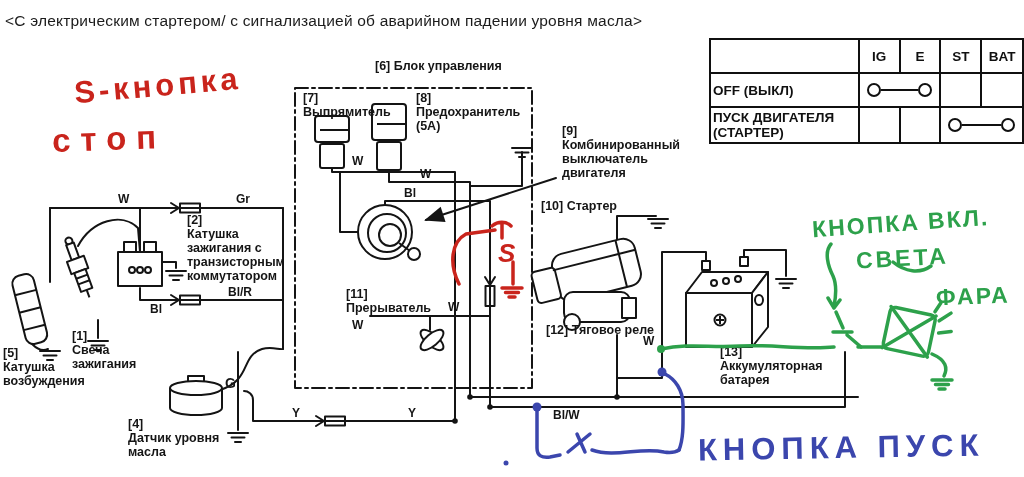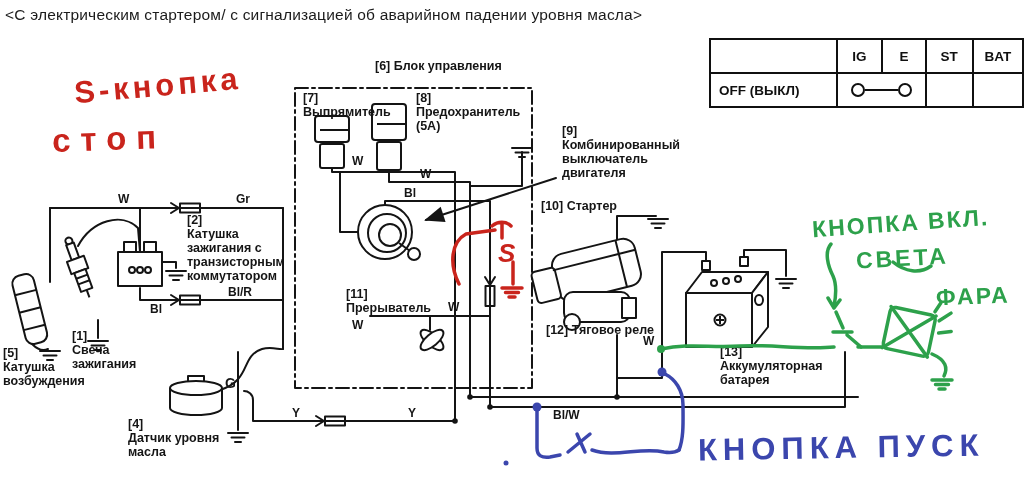--- a/index.html
+++ b/index.html
@@ -1,26 +1,26 @@
 <!DOCTYPE html>
 <html><head>
 <meta charset="utf-8">
 <style>
   html,body{margin:0;padding:0;background:#fff;}
   .stage{position:relative;width:1024px;height:477px;background:#fff;overflow:hidden;
          font-family:"Liberation Sans",sans-serif;}
-  .title{position:absolute;left:5px;top:6px;font-size:15.5px;color:#1b1b1b;letter-spacing:.2px;}
+  .title{position:absolute;left:5px;top:12px;font-size:15.5px;color:#1b1b1b;letter-spacing:.2px;}
   svg{position:absolute;left:0;top:0;}
   svg text{font-family:"Liberation Sans",sans-serif;}
   .clbl{font-size:12.5px;font-weight:bold;fill:#151515;}
   .wlbl{font-size:12px;font-weight:bold;fill:#151515;}
   .glbl{font-size:14px;font-weight:bold;fill:#151515;}
   
   .switch-table{position:absolute;left:709px;top:38px;border-collapse:collapse;background:#fff;}
-  .switch-table th,.switch-table td{border:2.5px solid #101010;padding:2px 8px;
+  .switch-table th,.switch-table td{border:2.5px solid #101010;padding:2px 2px;
       font-size:13.5px;font-weight:bold;color:#101010;white-space:normal;}
   .switch-table th{height:28px;text-align:center;}
   .switch-table .lblcol{width:146px;text-align:left;}
   .switch-table .pincol{width:36px;}
   .switch-table td{height:28px;}
   .conn{display:flex;align-items:center;padding:0 5px;}
   .ring{width:10px;height:10px;border:2.5px solid #101010;border-radius:50%;flex:0 0 auto;}
   .bridge{flex:1;height:2.5px;background:#101010;}
   
   .hand{position:absolute;white-space:nowrap;font-weight:bold;}
@@ -268,20 +268,32 @@
       <td colspan="2">
         <div class="conn">
               <span class="ring"></span>
               <span class="bridge"></span>
               <span class="ring"></span>
             </div>
       </td>
       <td></td>
       <td></td>
     </tr>
+    <tr>
+      <td class="lblcol">ПУСК ДВИГАТЕЛЯ (СТАРТЕР)</td>
+      <td></td>
+      <td></td>
+      <td colspan="2">
+        <div class="conn">
+              <span class="ring"></span>
+              <span class="bridge"></span>
+              <span class="ring"></span>
+            </div>
+      </td>
+    </tr>
   </tbody>
     </table>
 
   <div class="hand red red1">S-кнопка</div>
   <div class="hand red red2">стоп</div>
   <div class="hand green grn1">КНОПКА ВКЛ.</div>
   <div class="hand green grn2">СВЕТА</div>
   <div class="hand green grn3">ФАРА</div>
   <div class="hand blue blu1">КНОПКА ПУСК</div>
 

